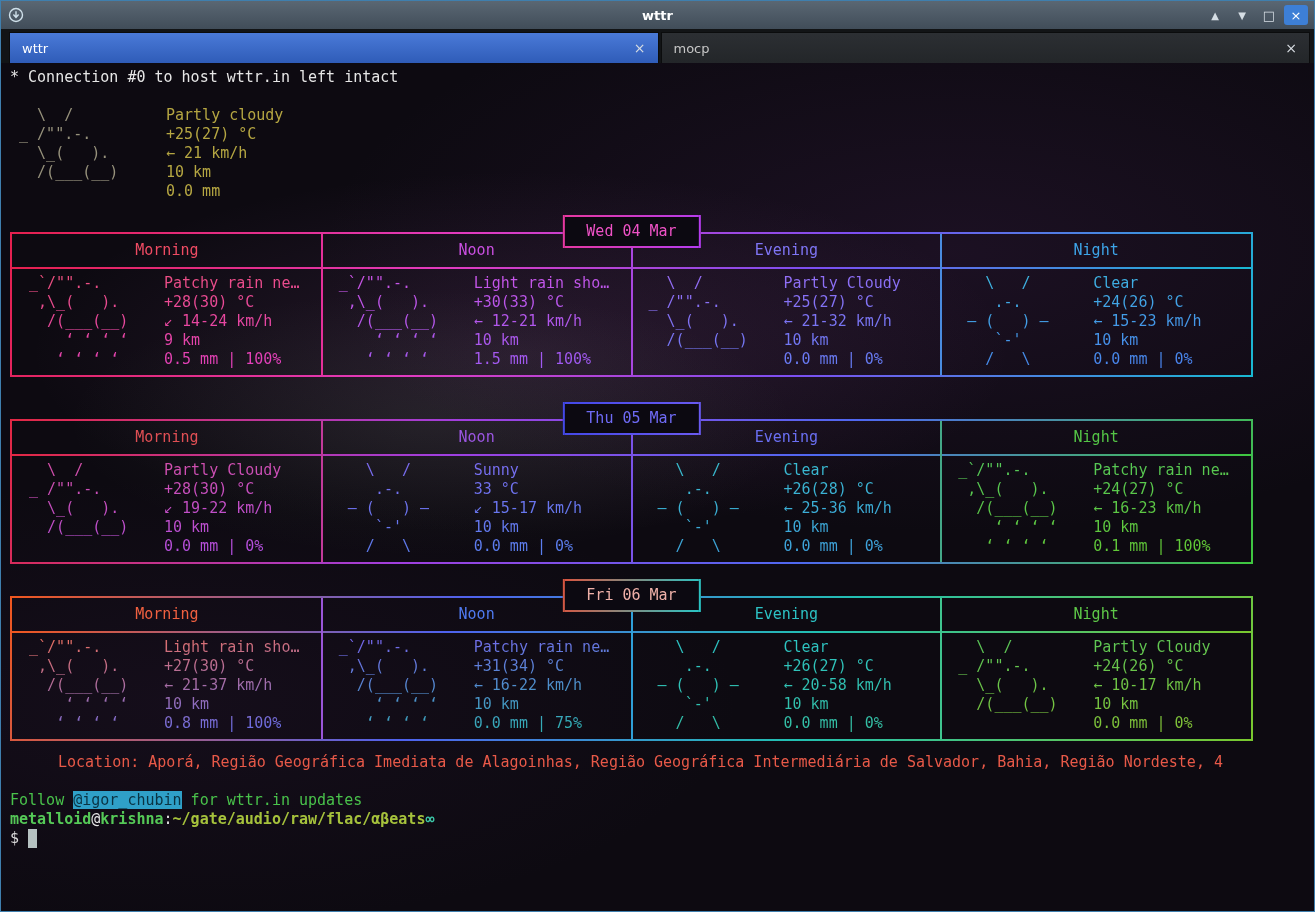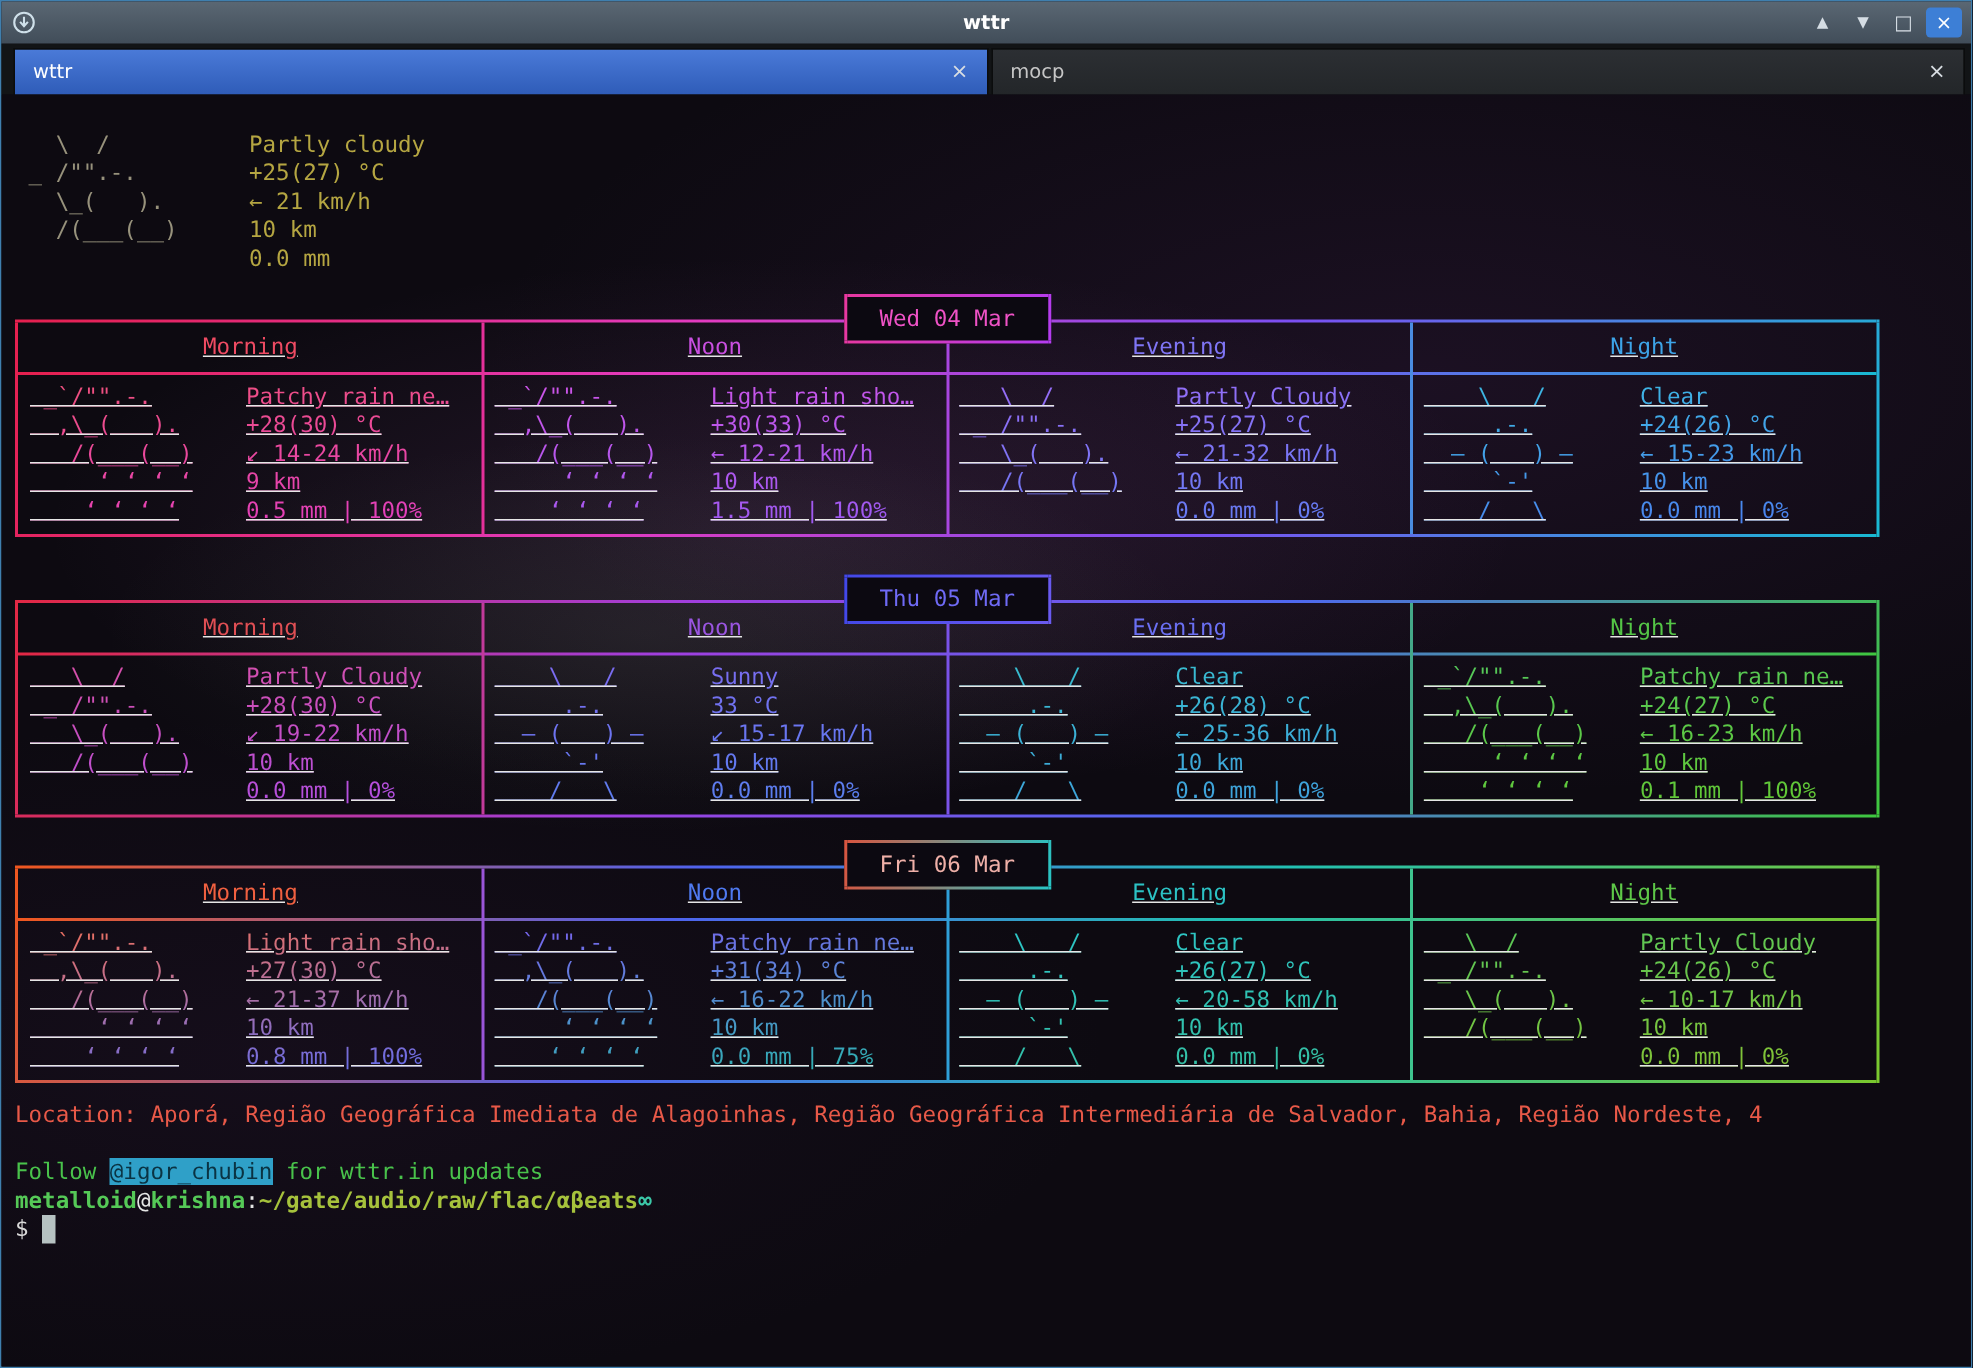--- a/index.html
+++ b/index.html
@@ -36,21 +36,21 @@
             #0d0a11; }
   .line, .loc, .follow, .pline { white-space:pre; }
   .sp { height:19px; }
   pre { font:inherit; margin:0; white-space:pre; }
 
   .current { display:flex; }
   .cur-art { width:156px; }
   .cur-vals .vline { height:19px; }
 
   
-  .day-wrap { width:1068px;text-decoration:underline; }
+  .day-wrap { width:1068px; }
   .dw1 { margin-top:31px; } .dw2 { margin-top:42px; } .dw3 { margin-top:32px; }
   .day-table { position:relative; width:1243px; border:2px solid transparent;
                border-image:linear-gradient(115deg,var(--b1) 0%,var(--b2) 35%,var(--b3) 65%,var(--b4) 100%) 1; }
   .date-box { position:absolute; top:-19px; left:50%; transform:translateX(-50%); z-index:3;
               background:#0c0911; border:2px solid transparent; padding:5px 22px; white-space:nowrap;
               border-image:linear-gradient(100deg,var(--d1),var(--d2)) 1; }
   .hrow { display:flex; height:33px; }
   .hcell { flex:1; display:flex; align-items:center; justify-content:center; }
   .hsep { position:absolute; left:0; right:0; top:33px; height:2px;
           background:linear-gradient(90deg,var(--b1) 0%,var(--b2) 35%,var(--b3) 65%,var(--b4) 100%); }
@@ -97,20 +97,21 @@
       <span class="tab-close">×</span>
     </div>
     <div class="tab">
       <span>mocp</span>
       <span class="tab-close">×</span>
     </div>
   </div>
 
   <div class="term">
 
+    <div class="line" style="color: rgb(230, 230, 230);">* Connection #0 to host wttr.in left intact</div>
     <div class="sp"></div>
 
     <div class="current">
       <pre class="cur-art" style="color: rgb(151, 146, 124);">   \  /
  _ /"".-.
    \_(   ).
    /(___(__)</pre>
       <div class="cur-vals" style="color: rgb(181, 166, 66);">
         <div class="vline">Partly cloudy</div>
         <div class="vline">+25(27) °C</div>
@@ -338,21 +339,21 @@
               <div class="vline">+24(26) °C</div>
               <div class="vline">← 10-17 km/h</div>
               <div class="vline">10 km</div>
               <div class="vline">0.0 mm | 0%</div>
             </div>
           </div>
         </div>
       </div>
     </div>
 
-    <div class="loc" style="color: rgb(232, 89, 72);">Location: Aporá, Região Geográfica Imediata de Alagoinhas, Região Geográfica Intermediária de Salvador, Bahia, Região Nordeste, 4</div>
+    <div class="loc" style="color: rgb(232, 89, 72); margin-left: 48px;">Location: Aporá, Região Geográfica Imediata de Alagoinhas, Região Geográfica Intermediária de Salvador, Bahia, Região Nordeste, 4</div>
 
     <div class="follow"><span style="color: rgb(73, 194, 75); margin-top: 44px;">Follow </span><span class="handle" style="background: rgb(47, 160, 200); color: rgb(10, 51, 67);">@igor_chubin</span><span style="color: rgb(73, 194, 75);"> for wttr.in updates</span></div>
 
     <div class="pline"><span class="bold" style="color: rgb(85, 201, 87);">metalloid</span><span style="color: rgb(230, 230, 230);">@</span><span class="bold" style="color: rgb(85, 201, 87);">krishna</span><span style="color: rgb(230, 230, 230);">:</span><span class="bold" style="color: rgb(166, 194, 60);">~/gate/audio/raw/flac/αβeats</span><span class="bold" style="color: rgb(60, 200, 168);">∞</span></div>
 
     <div class="pline"><span style="color: rgb(216, 216, 216);">$</span><span> </span><span class="cursor" style="background: rgb(182, 194, 194);"></span></div>
 
   </div>
 </div>
 

